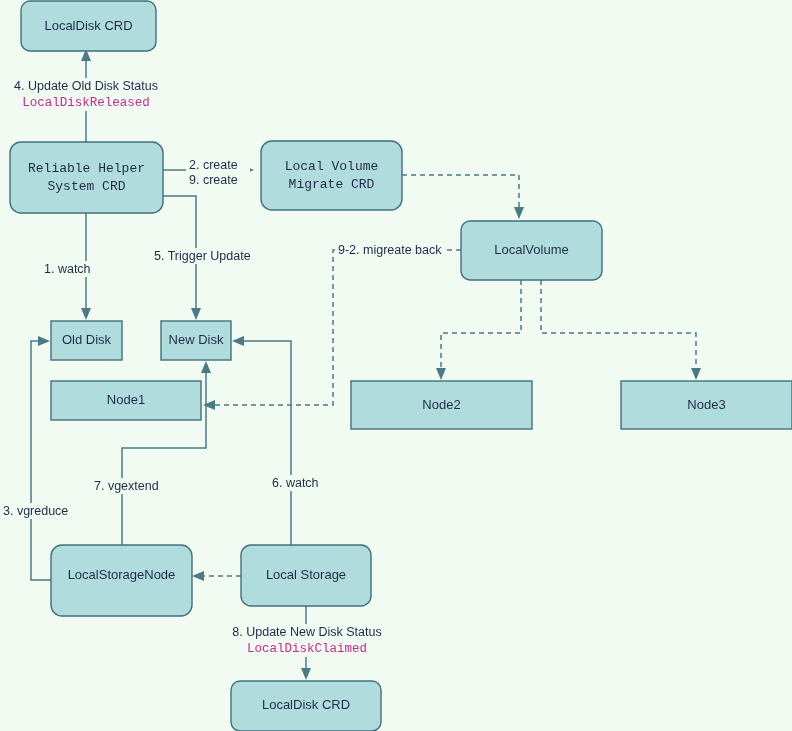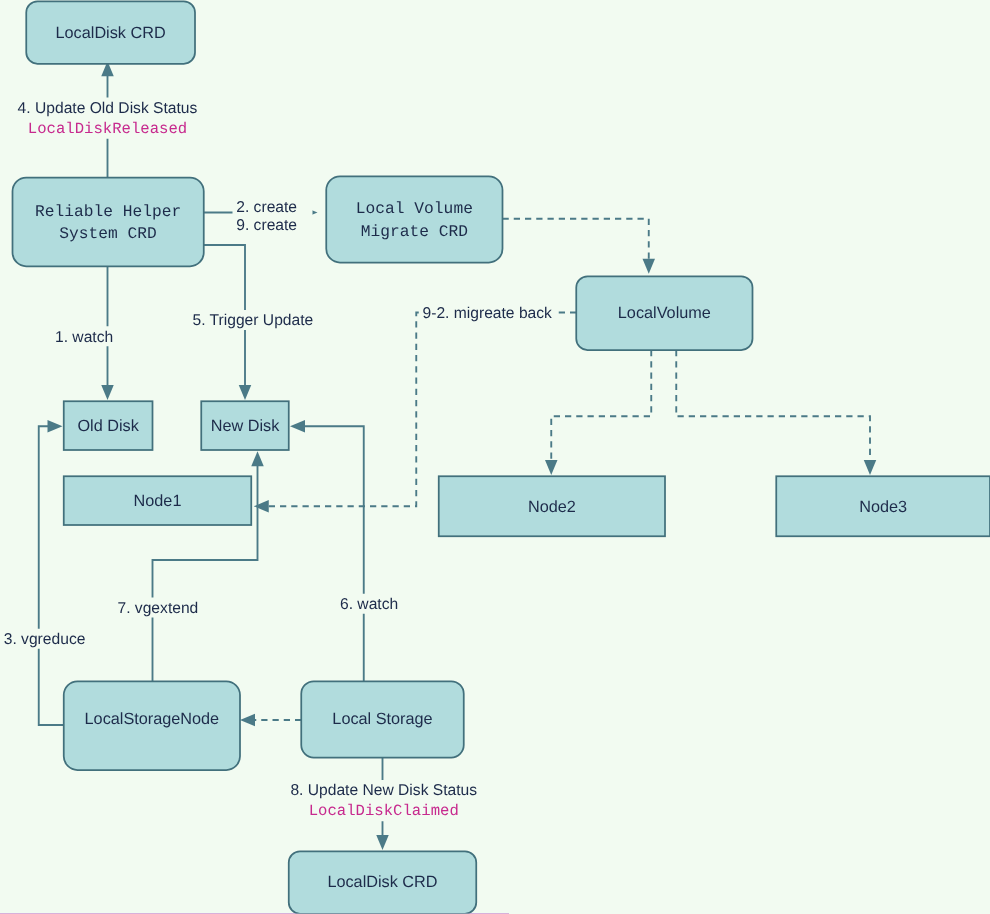--- a/index.html
+++ b/index.html
@@ -8,21 +8,21 @@
     padding: 0;
     background: #f2fbf1;
   }
   body {
     font-family: "Liberation Sans", sans-serif;
   }
   #diagram-root {
     position: relative;
     width: 792px;
     height: 731px;
-    background: #a21caf;
+    background: #5eead4;
     overflow: hidden;
   }
   svg#diagram-svg {
     display: block;
     width: 792px;
     height: 731px;
   }
   .node-shape {
     fill: #b1dcdd;
     stroke: #42707c;

